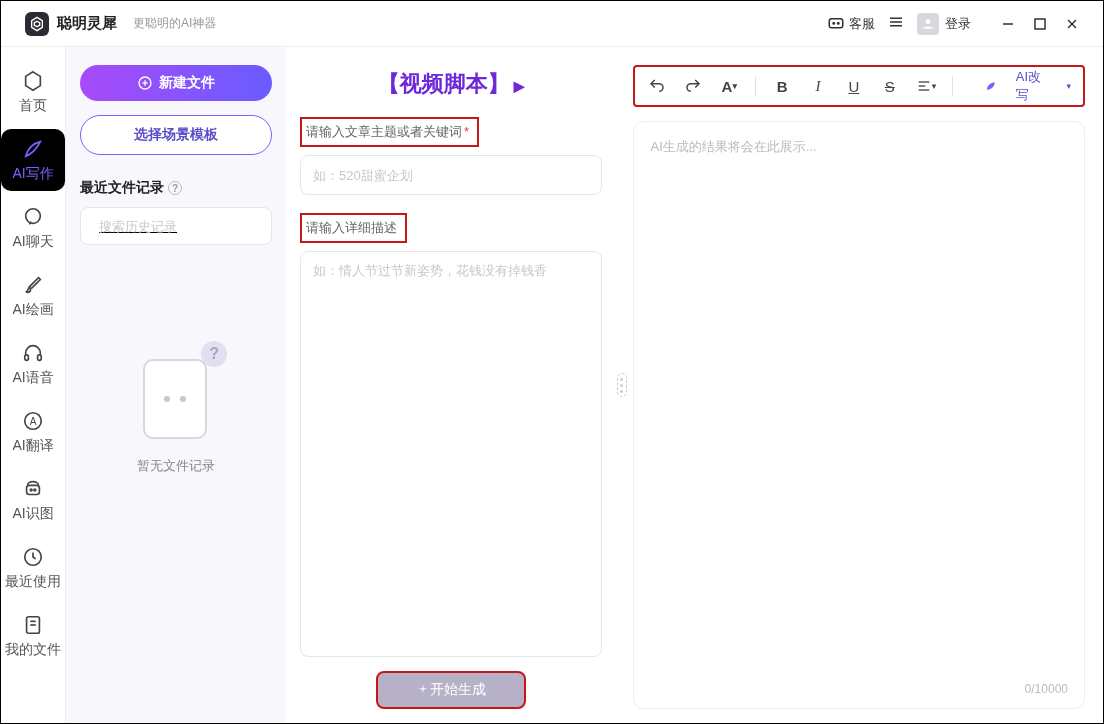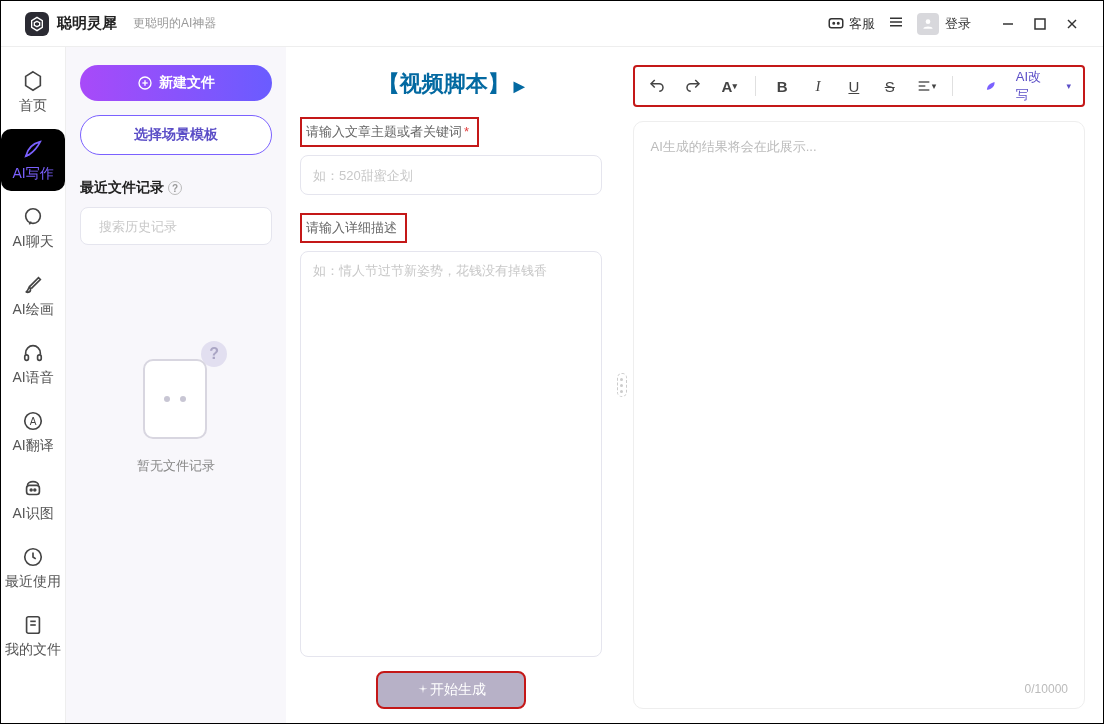--- a/index.html
+++ b/index.html
@@ -33,33 +33,33 @@
 .nav-item.active .nav-icon { color: #7b61ff; }
 .nav-label { font-size: 14px; color: #555; }
 .nav-item.active .nav-label { color: #7b61ff; }
 
 
 .file-panel { width: 220px; background: #f8f7fb; padding: 18px 14px; display: flex; flex-direction: column; }
 .btn-new { height: 36px; border-radius: 20px; background: linear-gradient(90deg, #a84af9, #6a5cff); color: #fff; font-size: 14px; font-weight: 600; display: flex; align-items: center; justify-content: center; gap: 6px; cursor: pointer; margin-bottom: 14px; }
 .btn-template { height: 40px; border-radius: 20px; border: 1.5px solid #7b61ff; color: #5b4ec7; background: #fff; font-size: 14px; font-weight: 600; display: flex; align-items: center; justify-content: center; cursor: pointer; margin-bottom: 24px; }
 .recent-title { font-size: 14px; font-weight: 700; color: #222; margin-bottom: 10px; display: flex; align-items: center; gap: 4px; }
 .recent-title .q { width: 14px; height: 14px; border: 1px solid #bbb; border-radius: 50%; font-size: 10px; color: #999; display: flex; align-items: center; justify-content: center; }
-.search-box { height: 38px; border: 1px solid #e5e5ee; border-radius: 8px; background: #fff; display: flex; align-items: center; padding: 0 10px; gap: 8px; }
+.search-box { height: 38px; border: 1px solid #e5e5ee; border-radius: 8px; background: #fff; display: flex; align-items: center; padding: 0 10px; gap: 8px; text-decoration: underline; }
 .search-box input { border: none; outline: none; flex: 1; font-size: 13px; background: transparent; }
 .empty-state { margin-top: 100px; display: flex; flex-direction: column; align-items: center; gap: 12px; }
 .empty-illustration { position: relative; width: 90px; height: 100px; }
 .file-shape { width: 64px; height: 80px; background: #fff; border: 2px solid #d8d6e0; border-radius: 10px; position: absolute; left: 12px; top: 14px; display: flex; align-items: center; justify-content: center; }
 .file-shape .eyes { display: flex; gap: 10px; }
 .file-shape .eye { width: 6px; height: 6px; background: #c8c6d4; border-radius: 50%; }
 .q-badge { position: absolute; right: -6px; top: -4px; width: 26px; height: 26px; background: #e2dff0; border-radius: 50%; color: #aaa5c4; font-size: 16px; font-weight: 700; display: flex; align-items: center; justify-content: center; }
 .empty-text { font-size: 13px; color: #888; }
 
 
 .editor-col { flex: 0 0 330px; padding: 22px 14px 14px; display: flex; flex-direction: column; }
-.page-title { font-size: 22px; font-weight: 800; color: #0369a1; text-align: center; margin-bottom: 18px; }
+.page-title { font-size: 22px; font-weight: 800; color: #6d28d9; text-align: center; margin-bottom: 18px; }
 .page-title .tri { margin-left: 4px; font-size: 14px; }
 .field-label { font-size: 13px; color: #666; margin-bottom: 8px; display: inline-block; }
 .field-label.boxed { border: 2px solid #c41818; padding: 4px 8px 4px 4px; }
 .req { color: #e23c3c; margin-left: 2px; }
 .text-input { width: 100%; height: 40px; border: 1px solid #e5e5ee; border-radius: 8px; padding: 0 12px; font-size: 13px; outline: none; margin-bottom: 18px; }
 .textarea-input { width: 100%; flex: 1; border: 1px solid #e5e5ee; border-radius: 8px; padding: 10px 12px; font-size: 13px; outline: none; resize: none; margin-bottom: 14px; min-height: 360px; }
 .generate-btn { width: 150px; height: 38px; background: #b7b1c7; color: #fff; font-size: 14px; border-radius: 8px; display: flex; align-items: center; justify-content: center; gap: 0; align-self: center; border: 2px solid #c41818; cursor: pointer; }
 
 
 .drag-handle { width: 14px; display: flex; align-items: center; justify-content: center; }

